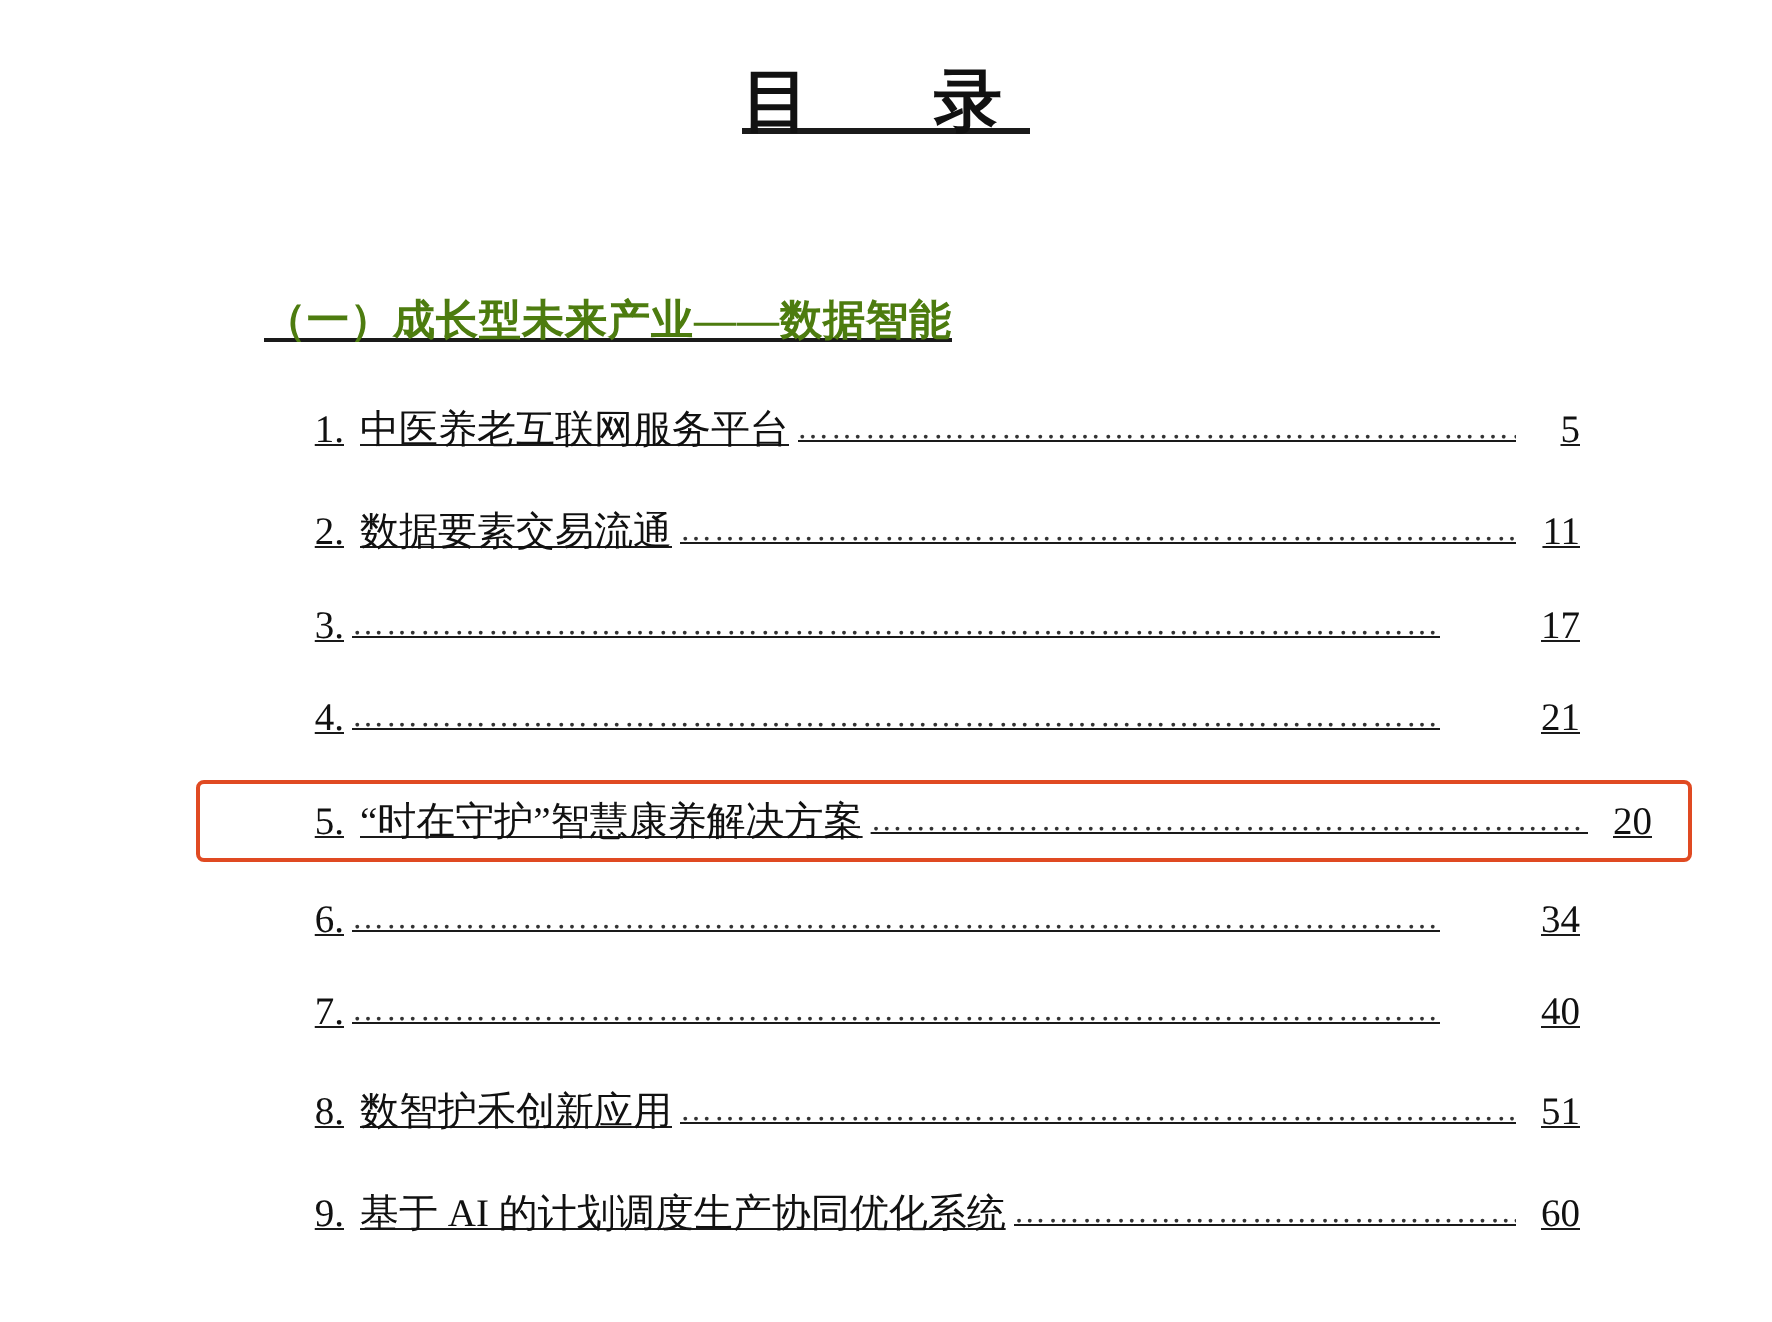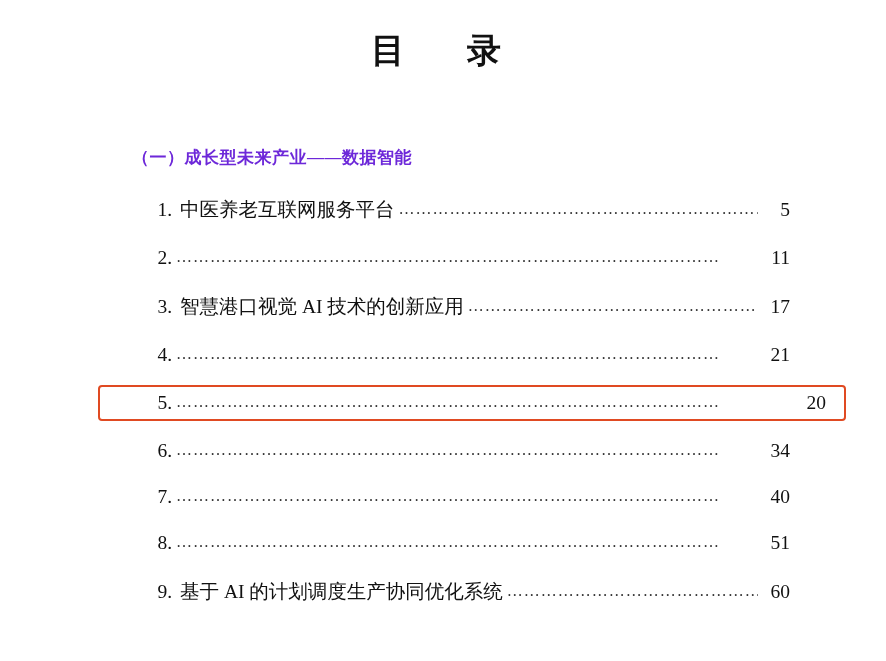--- a/index.html
+++ b/index.html
@@ -13,39 +13,40 @@
     font-family: "Liberation Serif", "DejaVu Serif", serif;
     color: #1a1a1a;
     position: relative;
     overflow: hidden;
   }
   .page {
     width: 886px;
     height: 661px;
     position: relative;
     box-sizing: border-box;
+    text-decoration: underline;
   }
   .doc-title {
     text-align: center;
     font-size: 34px;
     font-weight: bold;
     letter-spacing: 14px;
     padding-top: 28px;
     color: #111;
     font-family: "Liberation Serif", "DejaVu Serif", serif;
   }
   .toc-body {
     margin-top: 72px;
     padding-left: 132px;
     padding-right: 88px;
   }
   .section-heading {
-    font-size: 17px;
+    font-size: 21px;
     font-weight: bold;
-    color: #6d28d9;
+    color: #4d7c0f;
     letter-spacing: 0.5px;
     margin-bottom: 22px;
   }
   .toc-list {
     list-style: none;
     margin: 0;
     padding: 0;
   }
   .toc-row {
     display: flex;
@@ -107,51 +108,53 @@
     <ul class="toc-list" id="toc-list">
 
     <li class="toc-row">
           <span class="toc-num">1.</span>
           <span class="toc-text">中医养老互联网服务平台</span>
           <span class="toc-dots">……………………………………………………………………………………</span>
           <span class="toc-page">5</span>
         </li>
         <li class="toc-row">
           <span class="toc-num">2.</span>
+          <span class="toc-text">数据要素交易流通</span>
           <span class="toc-dots">……………………………………………………………………………………</span>
           <span class="toc-page">11</span>
         </li>
         <li class="toc-row">
           <span class="toc-num">3.</span>
-          <span class="toc-text">智慧港口视觉 AI 技术的创新应用</span>
           <span class="toc-dots">……………………………………………………………………………………</span>
           <span class="toc-page">17</span>
         </li>
         <li class="toc-row">
           <span class="toc-num">4.</span>
           <span class="toc-dots">……………………………………………………………………………………</span>
           <span class="toc-page">21</span>
         </li>
         <li class="toc-row highlighted">
           <span class="toc-num">5.</span>
+          <span class="toc-text">“时在守护”智慧康养解决方案</span>
           <span class="toc-dots">……………………………………………………………………………………</span>
           <span class="toc-page">20</span>
         </li>
         <li class="toc-row">
           <span class="toc-num">6.</span>
           <span class="toc-dots">……………………………………………………………………………………</span>
           <span class="toc-page">34</span>
         </li>
         <li class="toc-row">
           <span class="toc-num">7.</span>
           <span class="toc-dots">……………………………………………………………………………………</span>
           <span class="toc-page">40</span>
         </li>
         <li class="toc-row">
           <span class="toc-num">8.</span>
+          <span class="toc-text">数智护禾创新应用</span>
           <span class="toc-dots">……………………………………………………………………………………</span>
           <span class="toc-page">51</span>
         </li>
         <li class="toc-row">
           <span class="toc-num">9.</span>
           <span class="toc-text">基于 AI 的计划调度生产协同优化系统</span>
           <span class="toc-dots">……………………………………………………………………………………</span>
           <span class="toc-page">60</span>
         </li>
         <li class="toc-row"></li>

